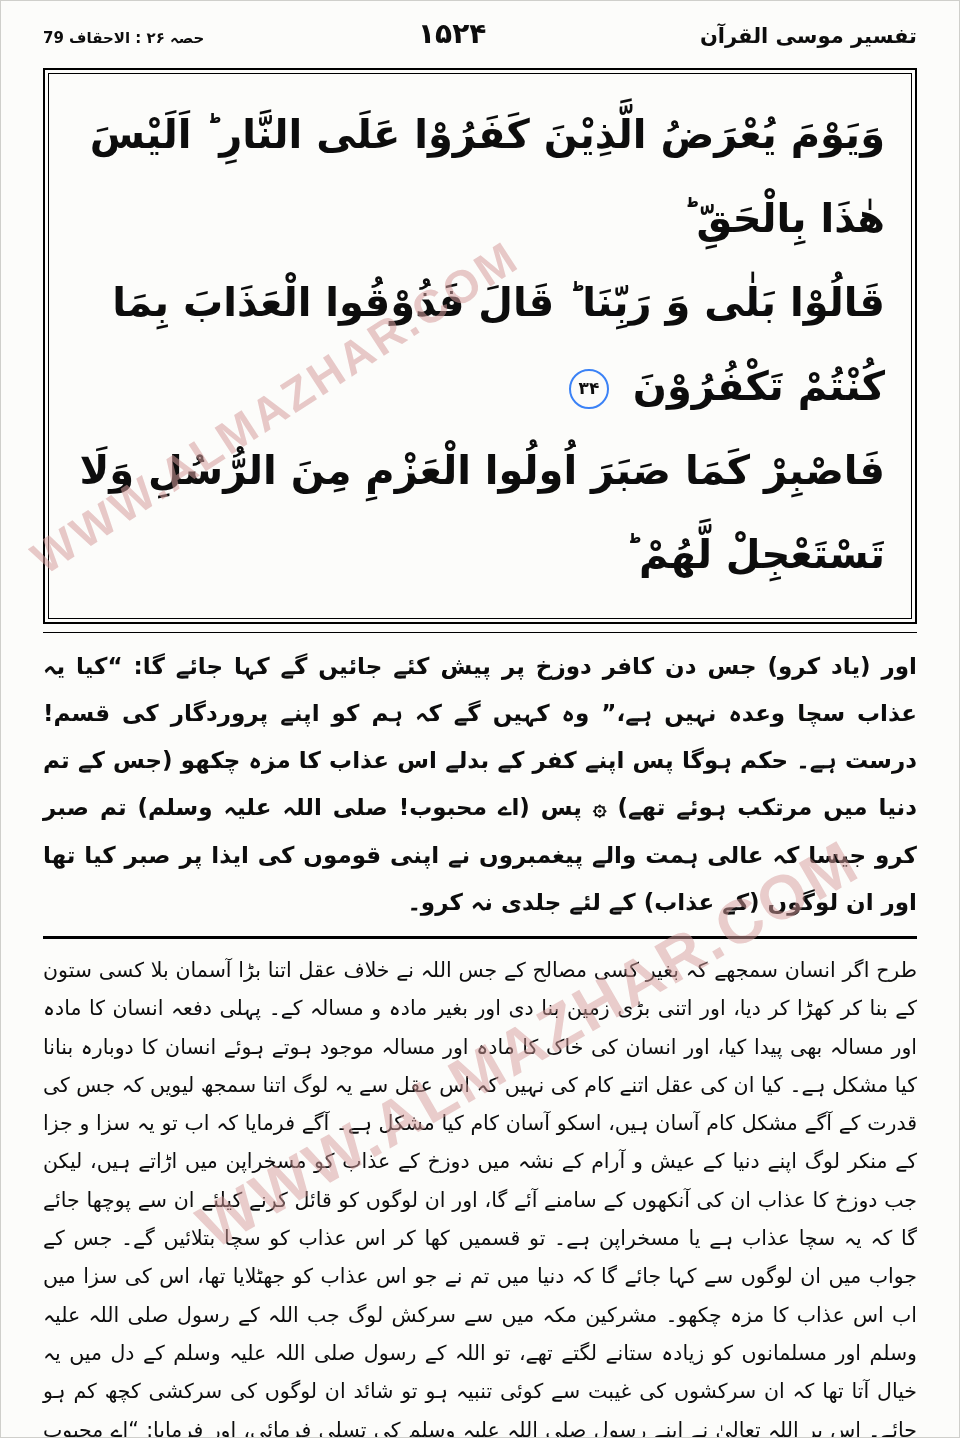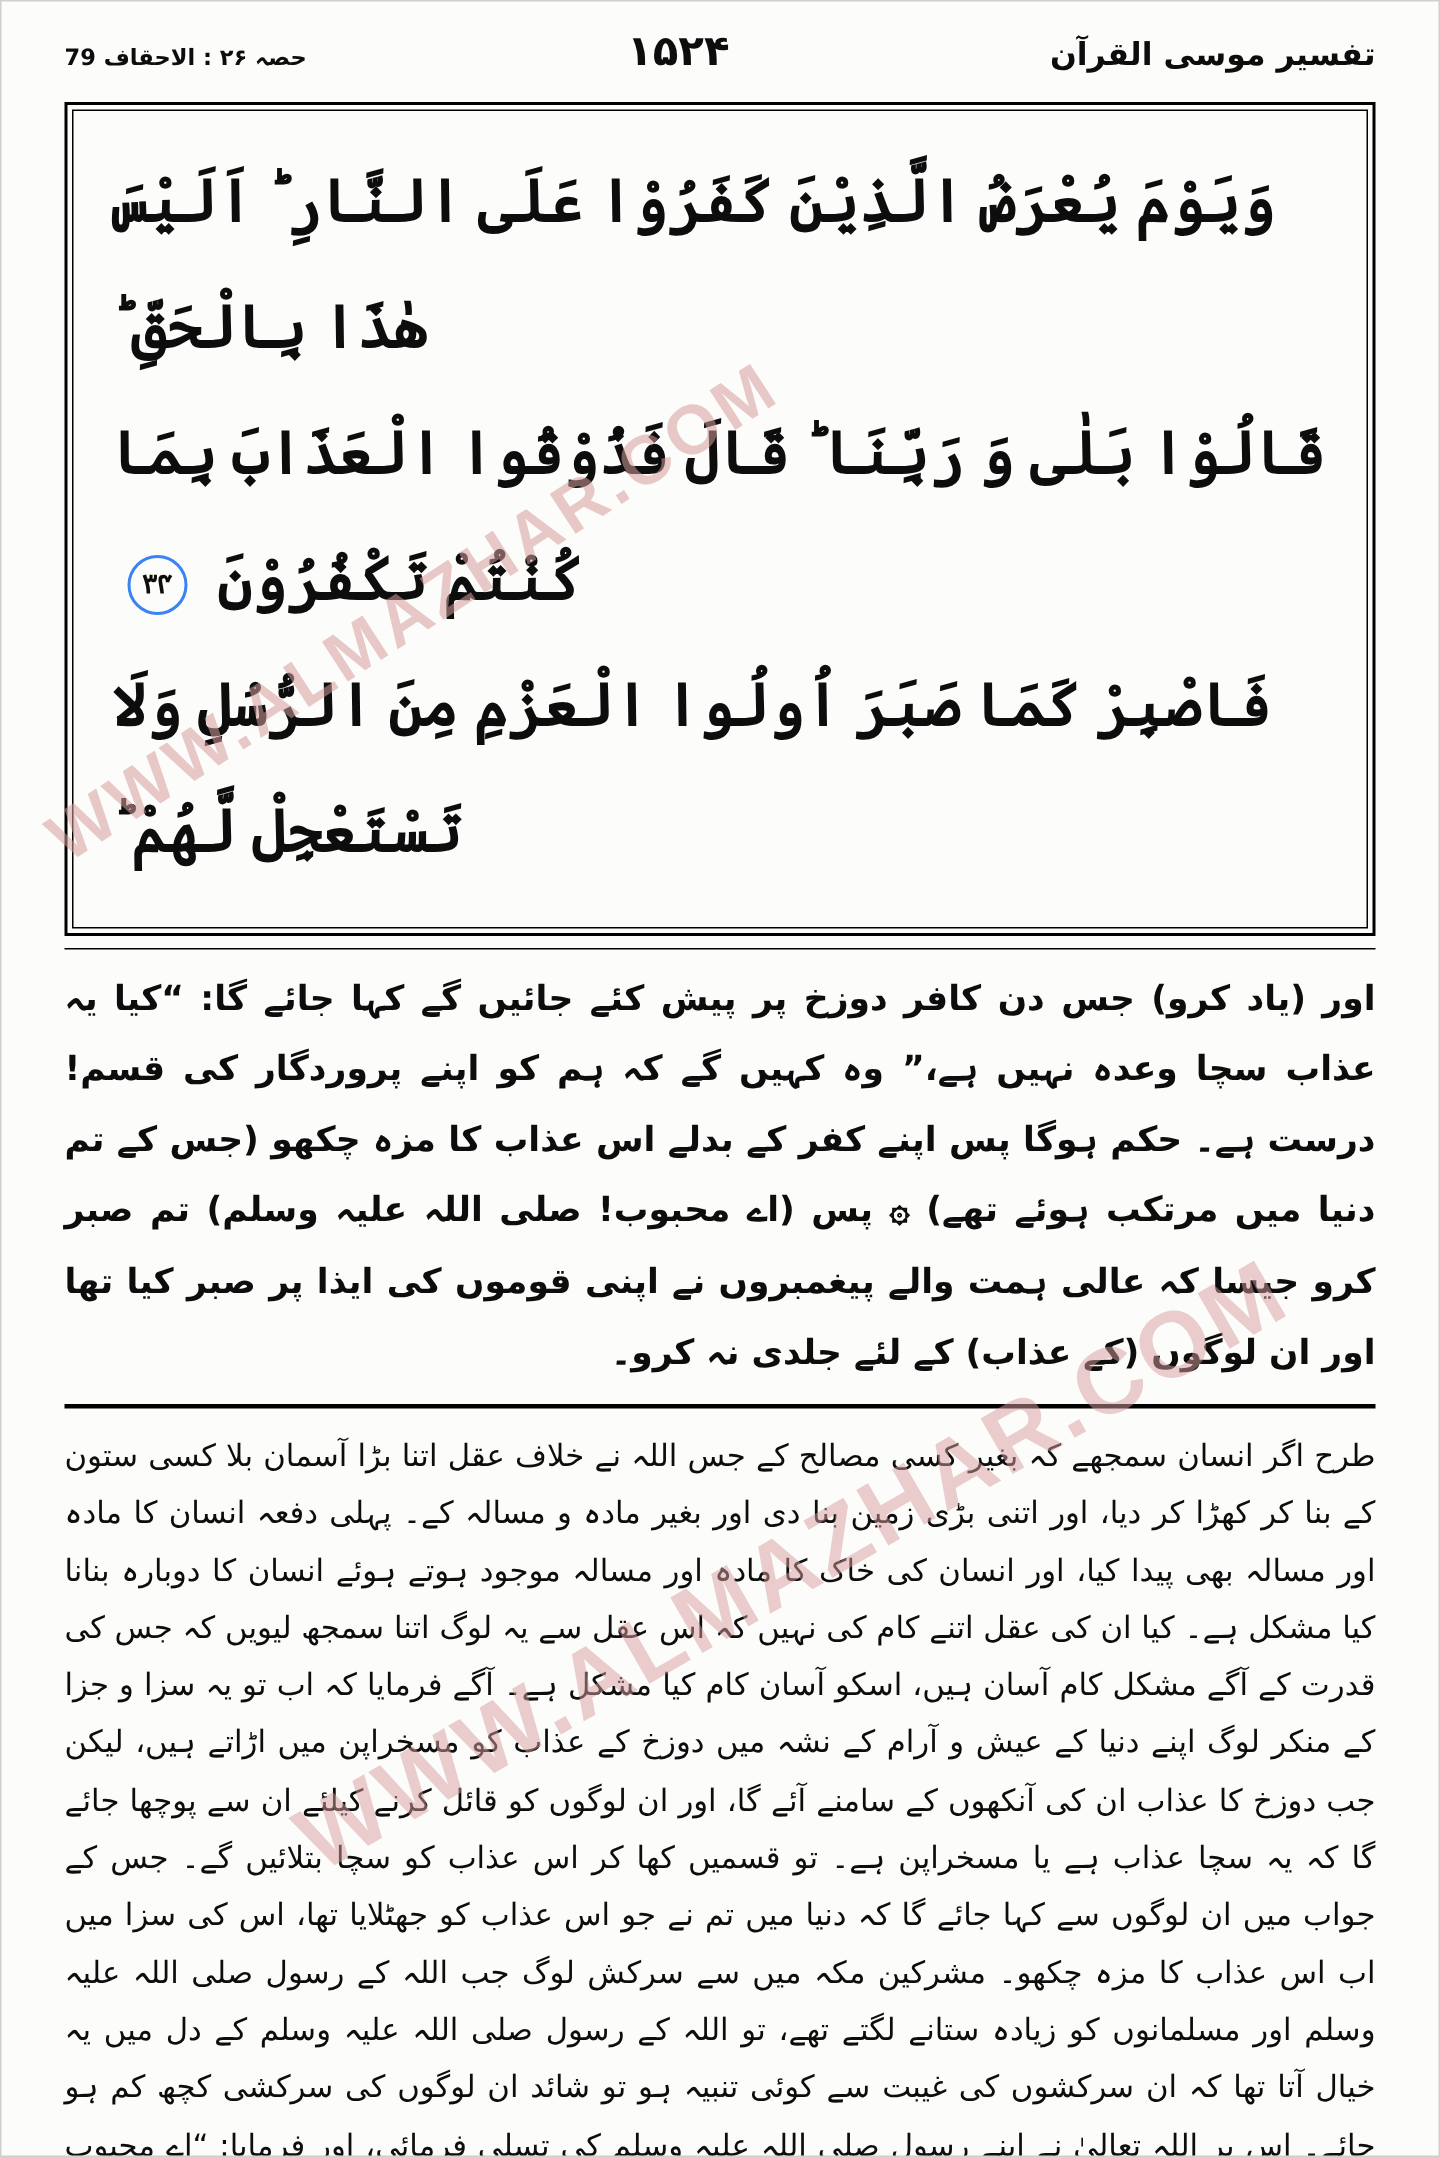--- a/index.html
+++ b/index.html
@@ -31,27 +31,26 @@
     border:2px solid #000;
     padding:3px;
   }
   .quran-box-inner{
     border:1px solid #000;
     padding:18px 26px 22px 26px;
     direction:rtl;
   }
   .q-line{
     margin:0;
-    text-align:left;
+    text-align:right;
     font-size:40px;
     font-weight:bold;
     line-height:2.1;
     letter-spacing:0px;
     white-space:normal;
-    font-family:Liberation Serif, serif;
   }
   .ayah-circle{
     display:inline-flex;
     align-items:center;
     justify-content:center;
     width:36px;height:36px;
     border:2px solid #3b82f6;
     border-radius:50%;
     font-size:17px;
     font-weight:bold;

